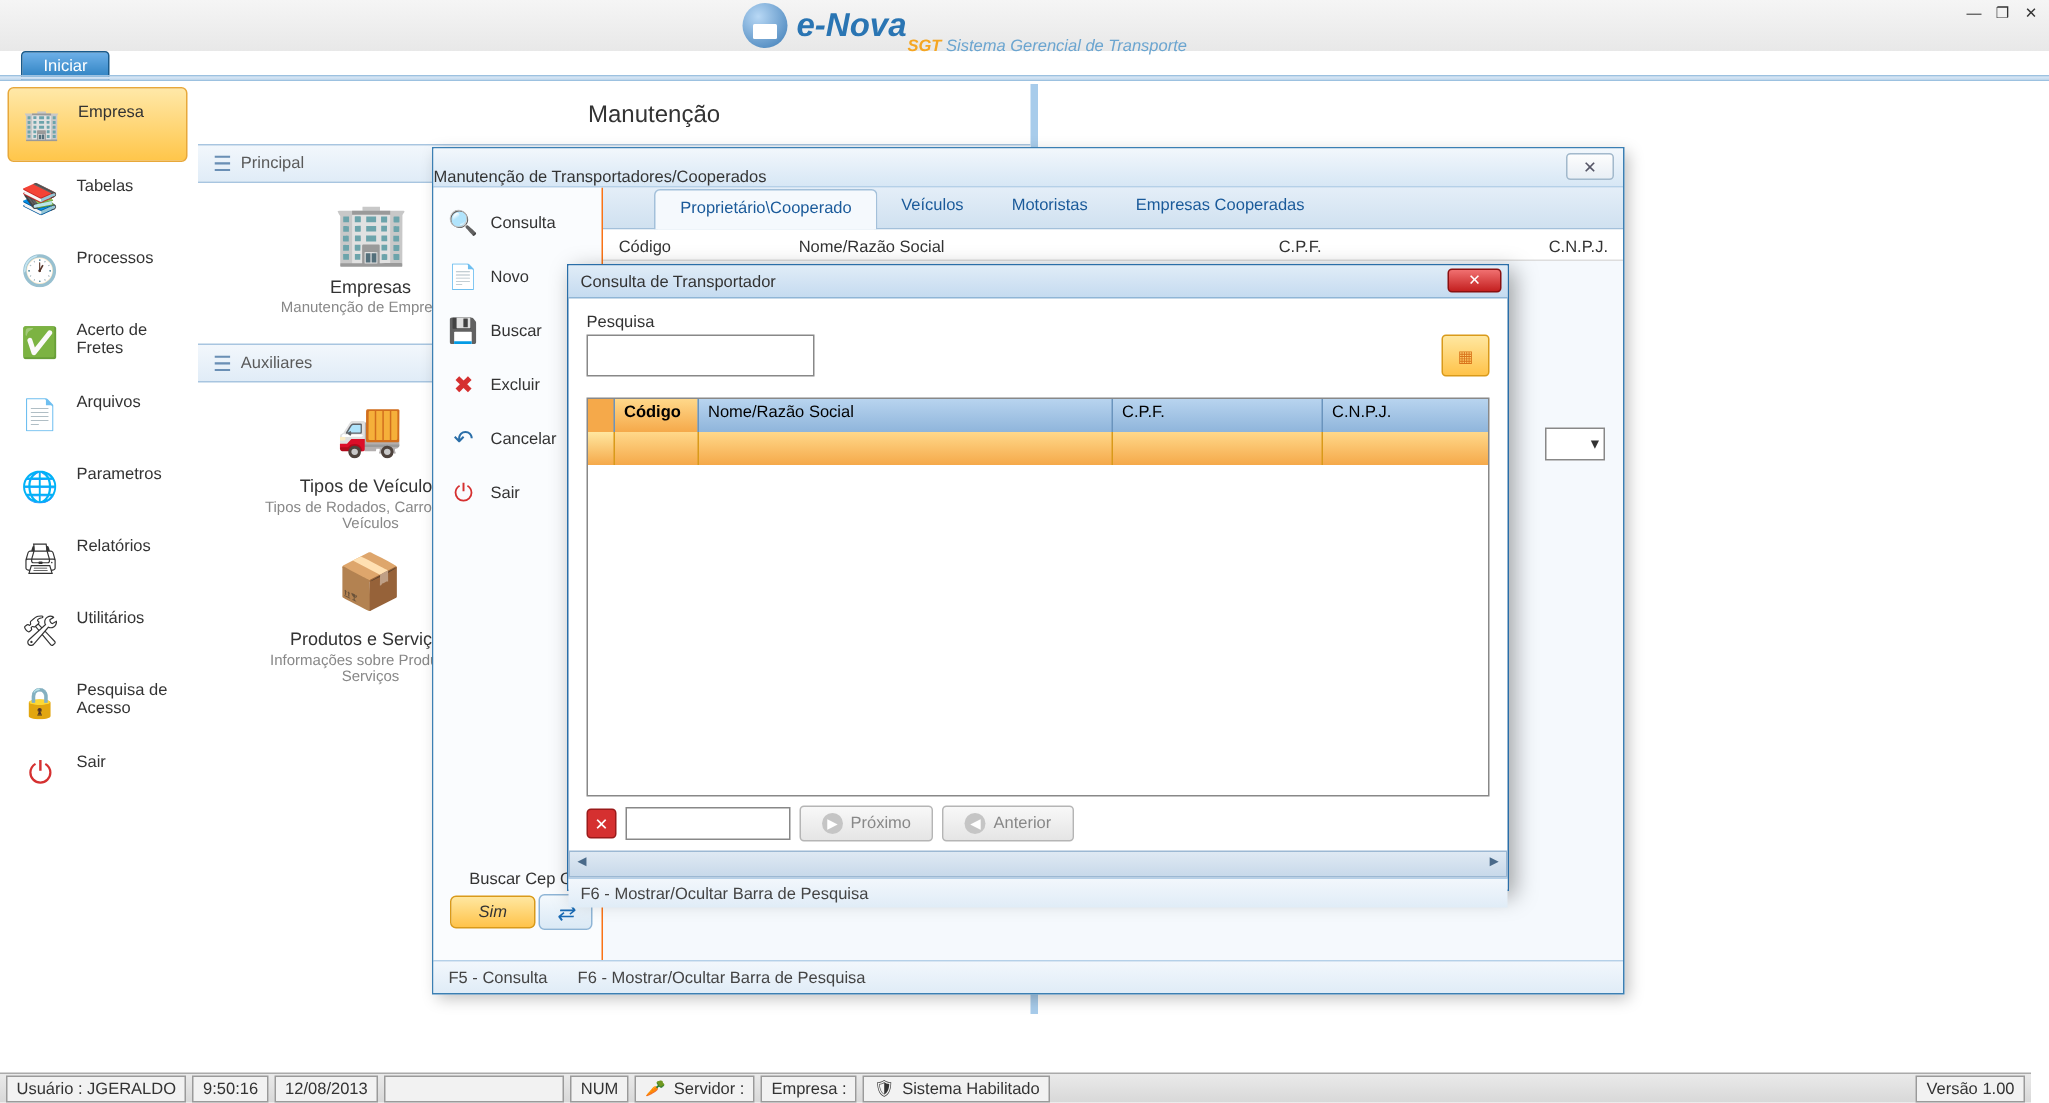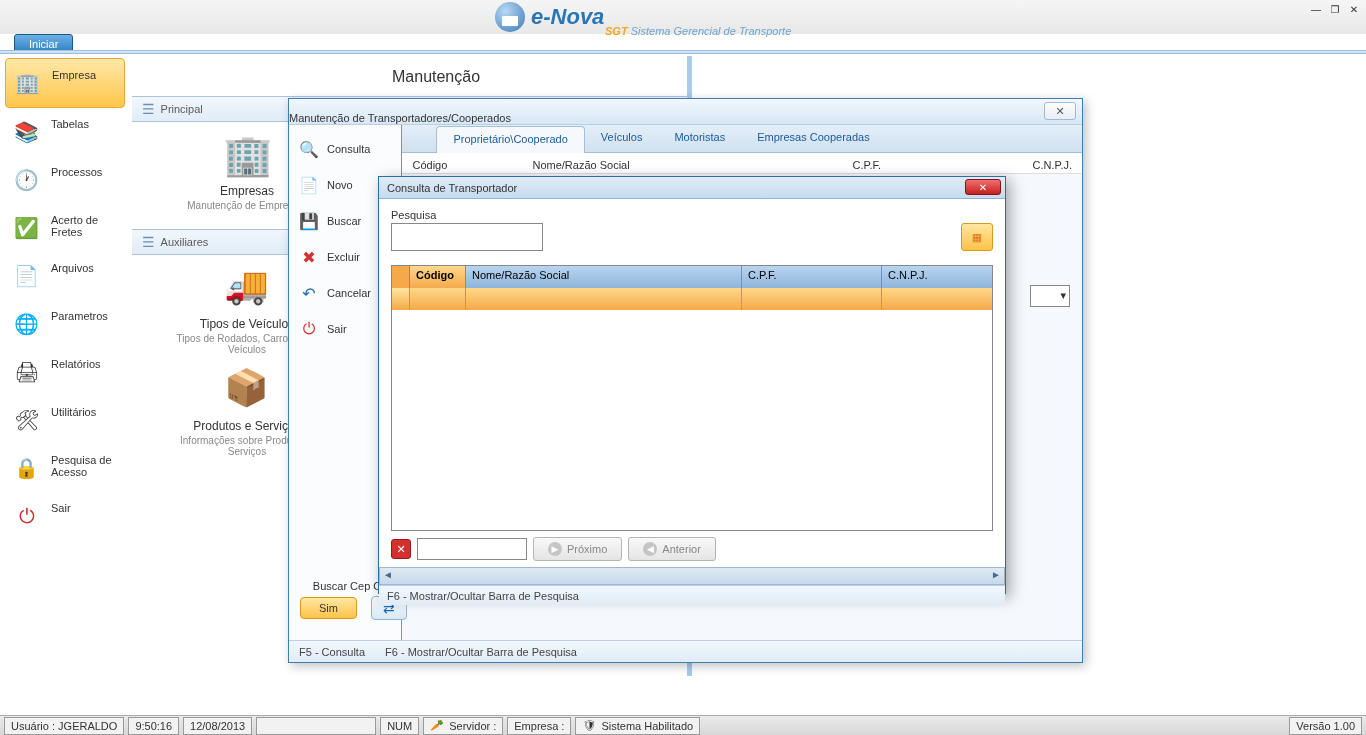--- a/index.html
+++ b/index.html
@@ -54,21 +54,21 @@
 .right-labels .field-pair .inp { width: 40px; height: 22px; border: 1px solid #888; background: #fff; margin-top: 2px; }
 .right-labels .field-pair.wide .inp{width:40px}
 .right-labels .dd .dd-box{width:40px;height:22px;border:1px solid #888;background:#fff;position:relative}
 .right-labels .dd .dd-box::after{content:"▾";position:absolute;right:3px;top:3px;color:#333}
 
 .dlg1-footer { height: 22px; background: linear-gradient(#f2f7fc,#e0ecf7); border-top: 1px solid #b5d0e8; display: flex; align-items: center; gap: 20px; padding: 0 10px; color: #444; }
 
 
 .cep-panel { position: absolute; left: 300px; top: 580px; width: 118px; }
 .cep-title { text-align: center; color: #333; margin-bottom: 4px; }
-.cep-row { display: flex; gap: 14px; align-items: center; }
+.cep-row { display: flex; gap: 2px; align-items: center; font-style: italic; }
 .sim-btn { background: linear-gradient(#ffe7a0,#ffc34a); border: 1px solid #d99a1a; border-radius: 4px; padding: 4px 18px; color: #333; cursor: pointer; }
 .arrow-btn{width:36px;height:24px;border:1px solid #8fb5d6;border-radius:4px;background:linear-gradient(#f4f9fd,#dae9f5);display:flex;align-items:center;justify-content:center;color:#1a6ab3;cursor:pointer;font-size:14px}
 
 
 .dlg2 { position: absolute; left: 378px; top: 176px; width: 628px; height: 418px; background: #fff; border: 1px solid #2a6ea8; box-shadow: 4px 4px 14px rgba(0,0,0,.35); }
 .dlg2-title { height: 22px; background: linear-gradient(#e0ecf7,#c5dbf0); border-bottom: 1px solid #8fb5d6; display: flex; align-items: center; padding: 0 8px; color: #333; position: relative; }
 .dlg2-close { position: absolute; right: 4px; top: 2px; width: 36px; height: 16px; background: linear-gradient(#f07070,#c42020); border: 1px solid #8a1010; border-radius: 3px; color: #fff; display: flex; align-items: center; justify-content: center; font-size: 10px; cursor: pointer; }
 .dlg2-body { padding: 10px 12px 0; }
 .search-row { display: flex; align-items: flex-end; gap: 4px; }
 .search-row label { display: block; margin-bottom: 2px; color: #333; }
@@ -94,21 +94,21 @@
 .nav-x{width:20px;height:20px;background:#d53030;color:#fff;border:1px solid #9a1a1a;border-radius:3px;display:flex;align-items:center;justify-content:center;cursor:pointer}
 .nav-input{width:110px;height:22px;border:1px solid #888;background:#fff}
 .nav-btn{height:24px;padding:0 14px;border:1px solid #b5b5b5;background:linear-gradient(#f8f8f8,#e5e5e5);border-radius:3px;color:#888;display:flex;align-items:center;gap:5px;cursor:pointer}
 .nav-btn .circ{width:14px;height:14px;border-radius:50%;background:#c5c5c5;color:#fff;display:flex;align-items:center;justify-content:center;font-size:9px}
 .hscroll{height:18px;background:linear-gradient(#dfe9f3,#c8d9ea);border:1px solid #9cb8d3;position:relative;margin:0 -12px}
 .hscroll::before{content:"◄";position:absolute;left:3px;top:1px;font-size:10px;color:#4a6a8a}
 .hscroll::after{content:"►";position:absolute;right:3px;top:1px;font-size:10px;color:#4a6a8a}
 .dlg2-footer{height:20px;background:linear-gradient(#f2f7fc,#e0ecf7);border-top:1px solid #b5d0e8;display:flex;align-items:center;padding:0 8px;color:#444;margin:0 -12px}
 
 
-.statusbar { position: absolute; left: 0; bottom: 0; right: 0; height: 20px; background: linear-gradient(#eaeaea,#d8d8d8); border-top: 1px solid #aaa; display: flex; align-items: center; }
+.statusbar { position: absolute; left: 0; bottom: 0; right: 12px; height: 20px; background: linear-gradient(#eaeaea,#d8d8d8); border-top: 1px solid #aaa; display: flex; align-items: center; }
 .sb-cell { height: 18px; border: 1px solid #9a9a9a; background: #f2f2f2; margin-left: 4px; padding: 1px 6px; display: flex; align-items: center; gap: 5px; color: #333; }
 .sb-cell.v{margin-left:auto;margin-right:4px}
 .sb-ico{width:14px;height:14px;display:flex;align-items:center;justify-content:center}
 
 
 .ico-company::before{content:"🏢"}
 .ico-truck::before{content:"🚚"}
 .ico-box::before{content:"📦"}
 .ico-books::before{content:"📚"}
 .ico-clock::before{content:"🕐"}

